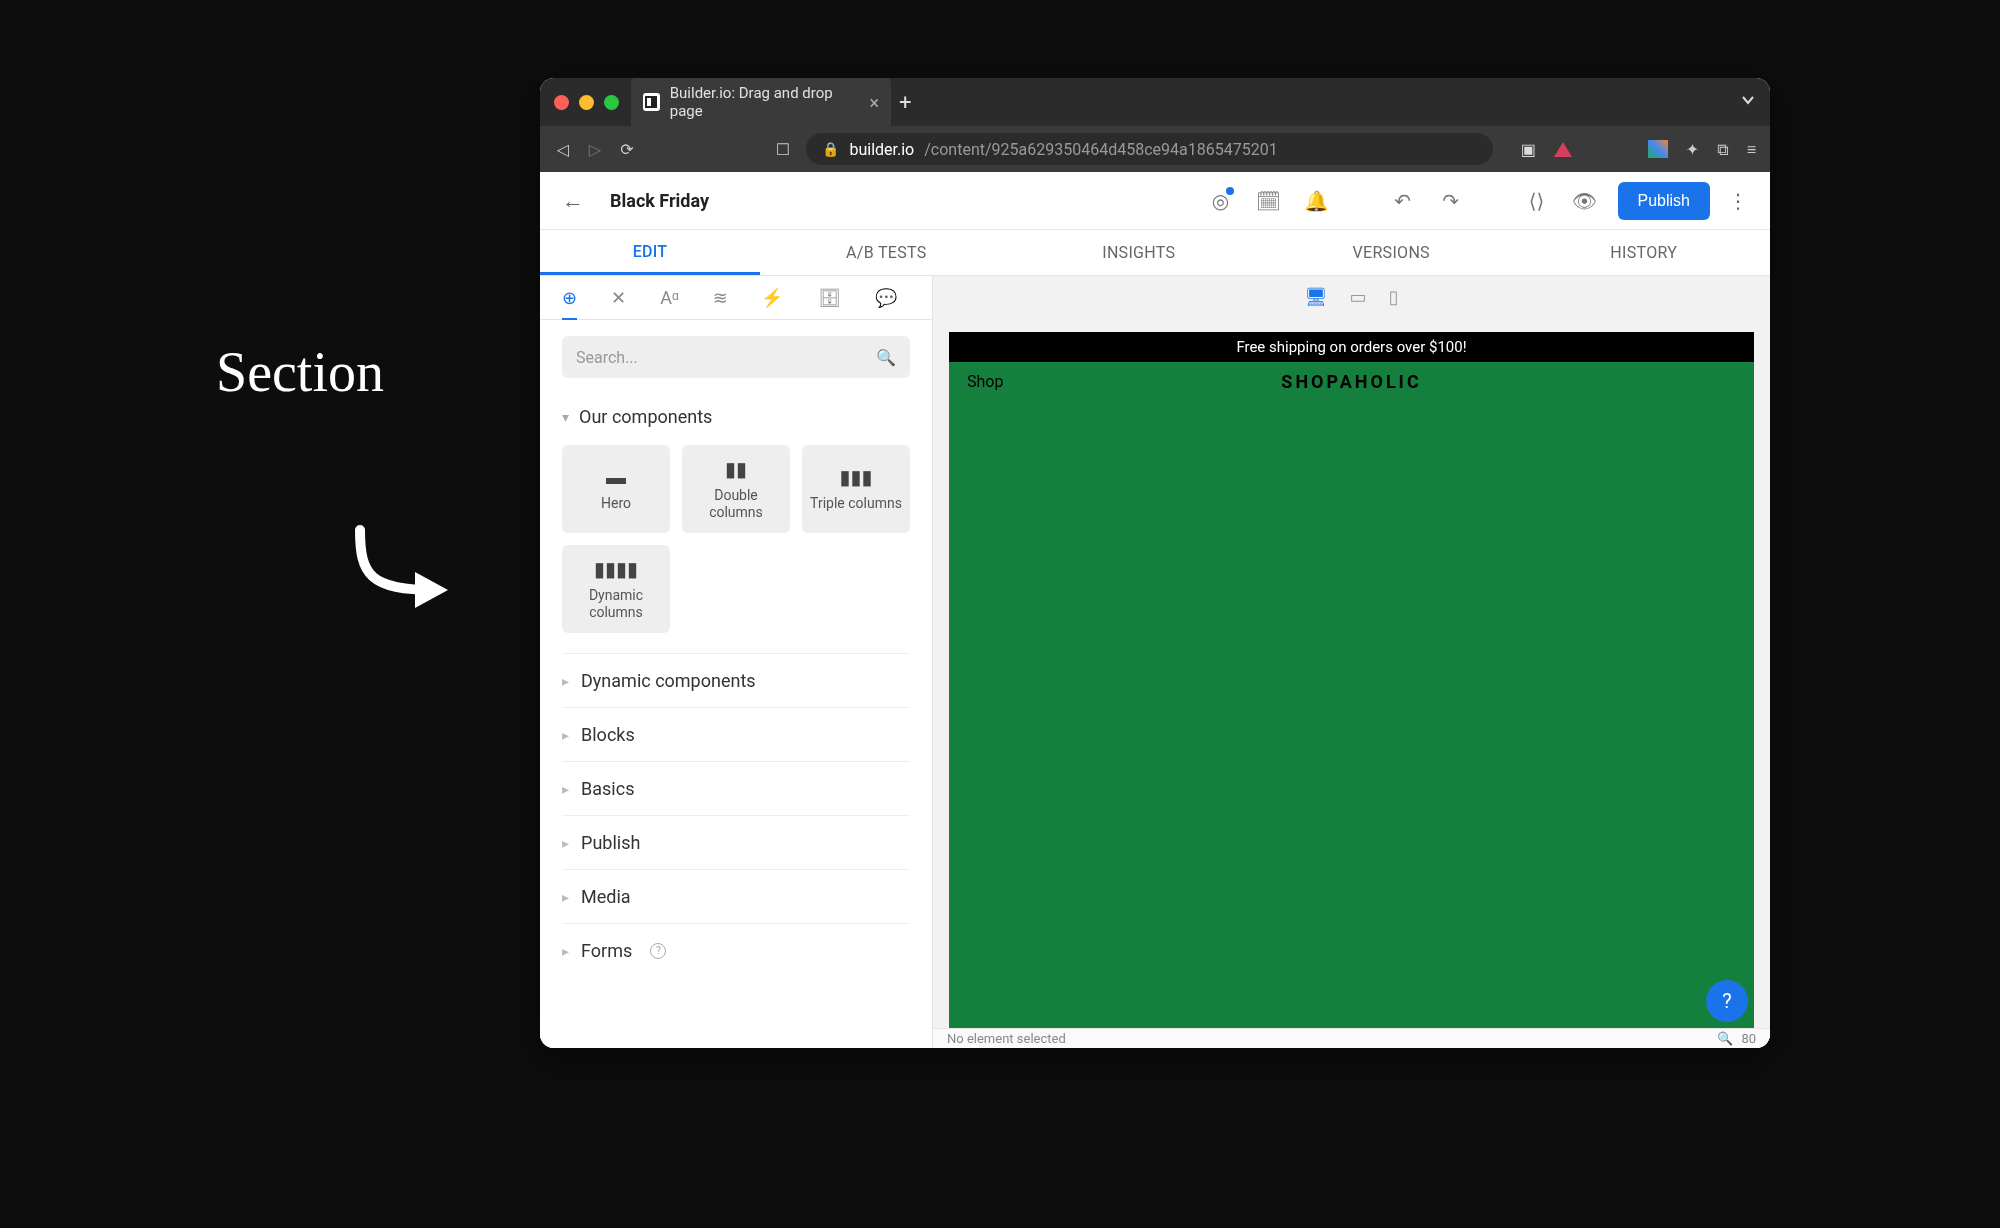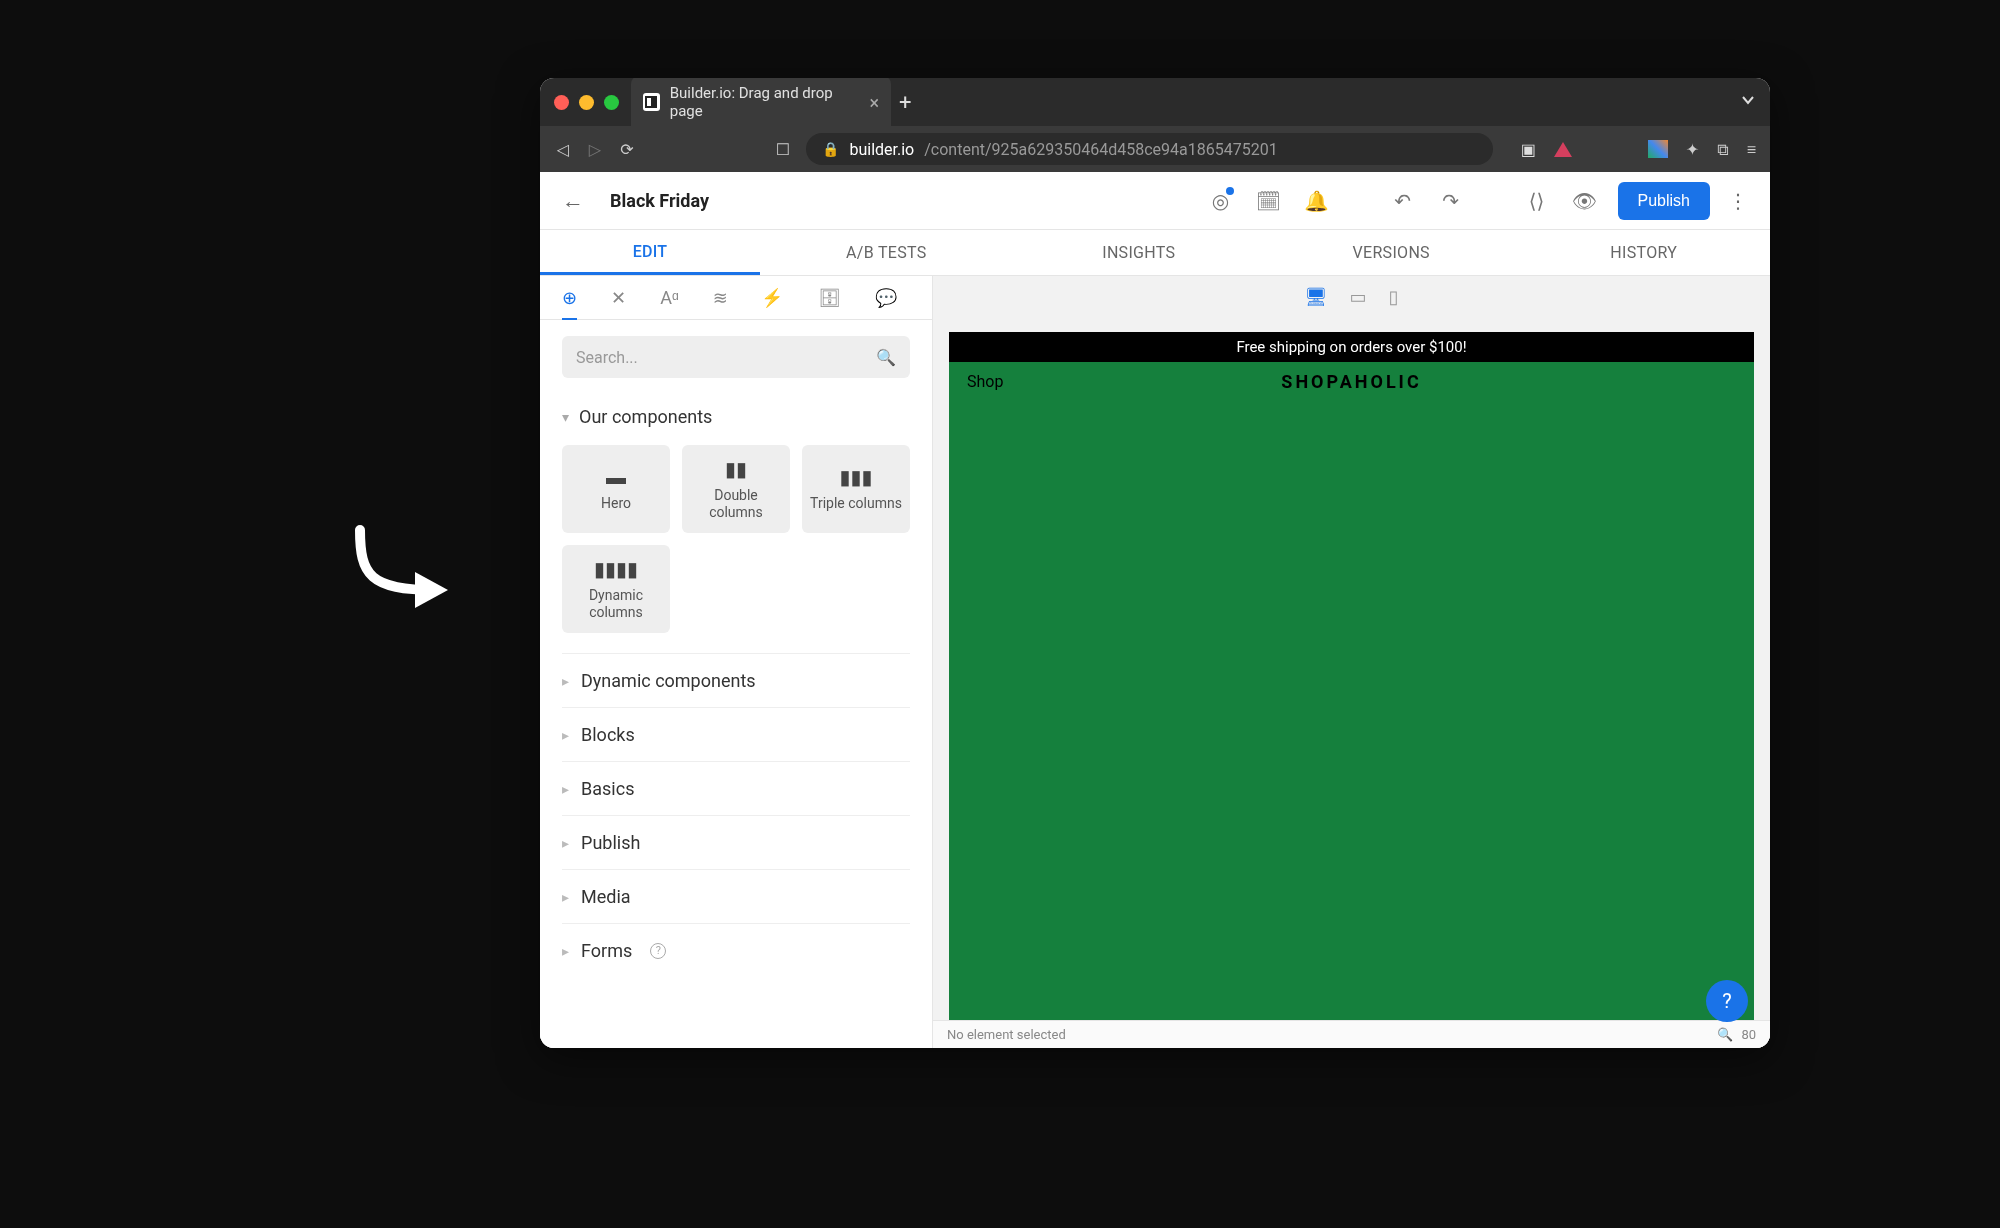--- a/index.html
+++ b/index.html
@@ -314,21 +314,21 @@
     margin: 40px auto 0;
     width: 430px;
     height: 90px;
     background: #d9d9d9;
   }
 
   .statusbar {
     position: absolute;
     bottom: 0;
     left: 0; right: 0;
-    height: 28px;
+    height: 20px;
     background: #fafafa;
     border-top: 1px solid #e5e5e5;
     display: flex;
     align-items: center;
     padding: 0 14px;
     font-size: 13px;
     color: #888;
   }
   .statusbar .right { margin-left: auto; display:flex; gap:8px; align-items:center;}
 
@@ -344,20 +344,21 @@
     display: flex;
     align-items: center;
     justify-content: center;
     font-size: 20px;
   }
 </style>
 </head>
 <body>
 
 <div class="annotation">
+  <div>Section</div>
 </div>
 <svg class="annotation-arrow" width="120" height="120">
   <path d="M20 10 C 20 55, 30 70, 95 70" stroke="#fff" stroke-width="10" fill="none" stroke-linecap="round"></path>
   <path d="M75 52 L108 70 L75 88 Z" fill="#fff"></path>
 </svg>
 
 <div class="window">
 
   <div class="tabbar">
     <div class="traffic">

